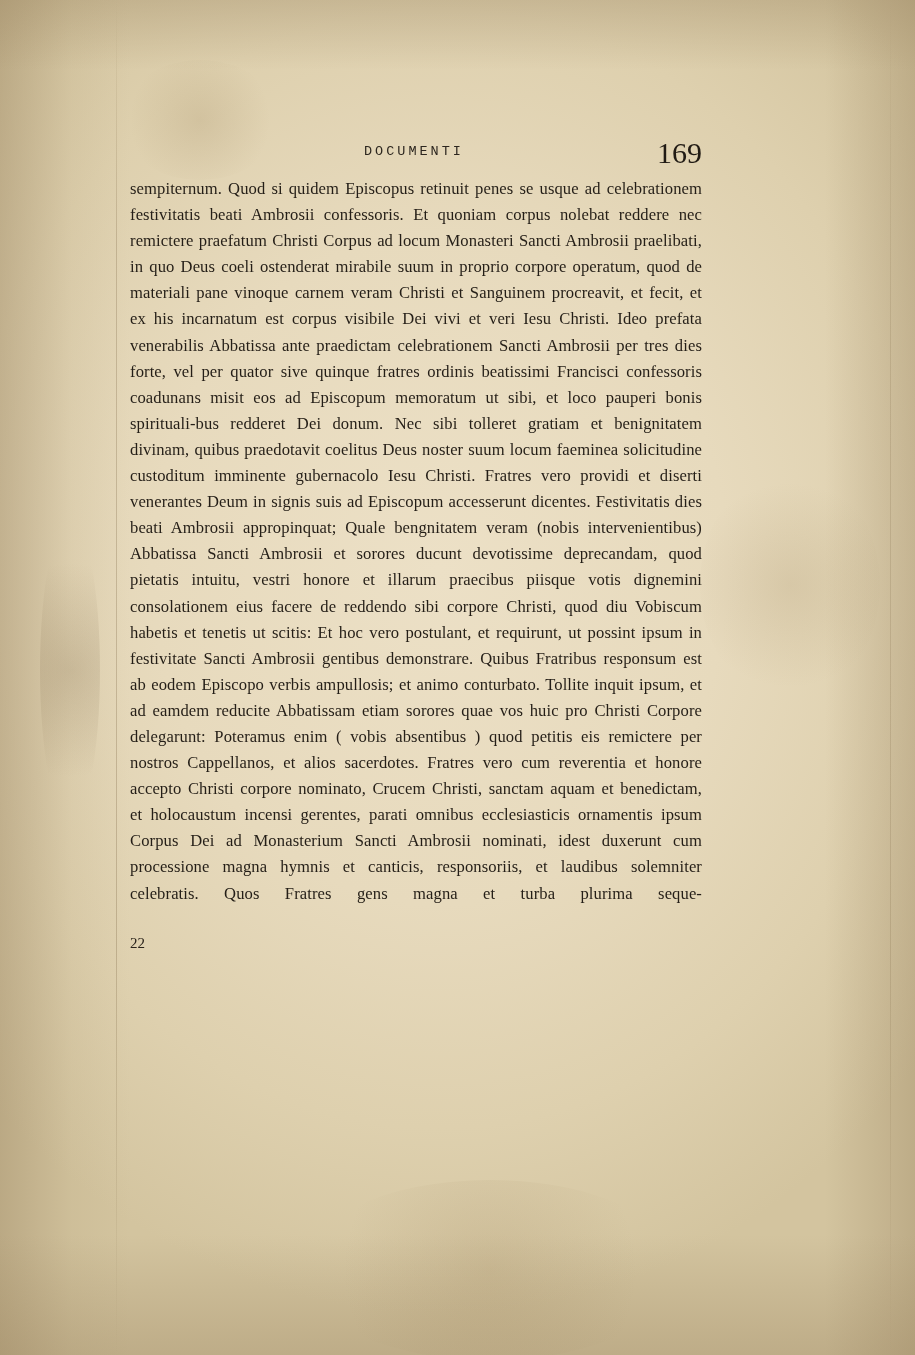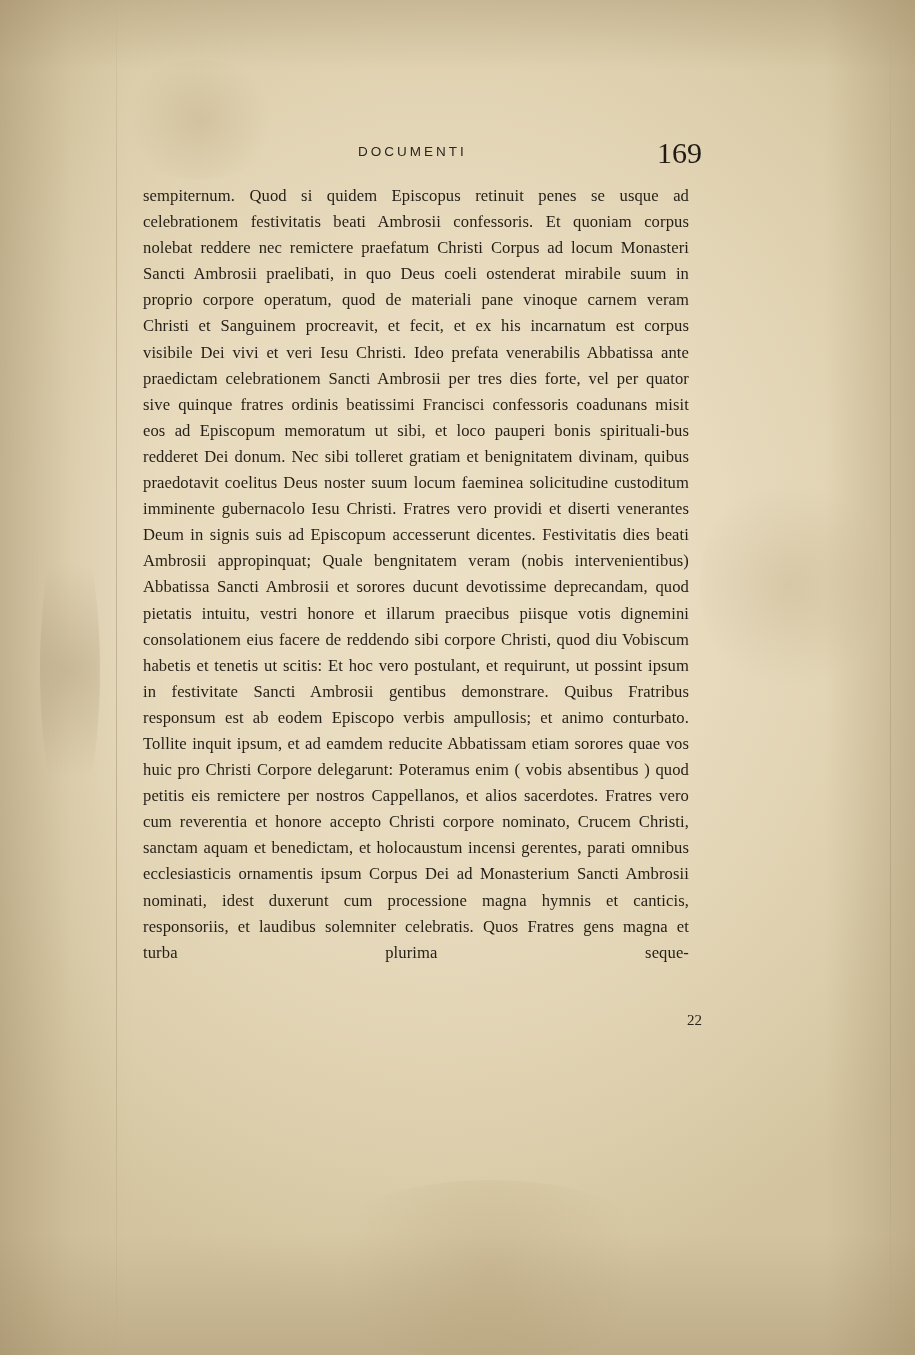--- a/index.html
+++ b/index.html
@@ -65,59 +65,59 @@
     width: 572px;
   }
 
   .running-head {
     position: relative;
     height: 30px;
     margin-bottom: 6px;
   }
   .head-title {
     position: absolute;
-    left: 228px;
+    left: 234px;
     top: 4px;
     font-size: 13.5px;
     letter-spacing: 3px;
     color: #27211a;
-    font-family: Liberation Sans, sans-serif;
+    font-family: Liberation Mono, monospace;
   }
   .page-number {
     position: absolute;
     right: 0;
     top: -4px;
     font-size: 30px;
     color: #211b14;
     font-family: "Liberation Serif", serif;
   }
 
   .body-text {
     font-size: 16.6px;
     line-height: 26.1px;
     color: #241e17;
     text-align: justify;
     text-justify: inter-word;
     letter-spacing: .1px;
     word-spacing: .6px;
   }
   .body-text p {
-    margin: 13px;
+    margin: 0;
     text-align: justify;
   }
   
   .body-text p:after {
     content: "";
     display: inline-block;
     width: 100%;
   }
 
   .signature {
-    margin-top: 20px;
-    text-align: right;
+    margin-top: 2px;
+    text-align: left;
     font-size: 15px;
     color: #2a231b;
   }
 
   
   .ink-soft { opacity: .97; }
 </style>
 </head>
 <body>
 

